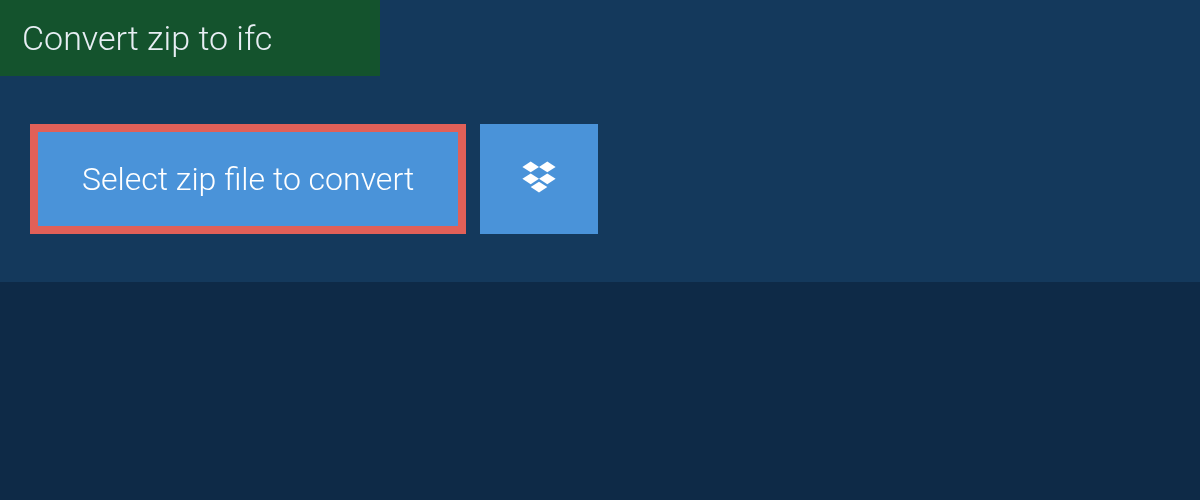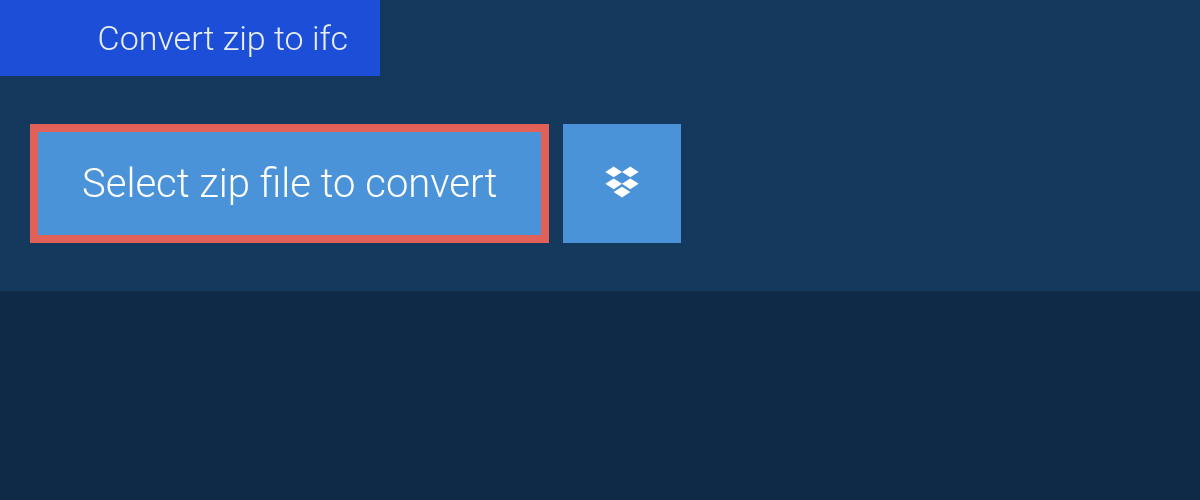--- a/index.html
+++ b/index.html
@@ -15,39 +15,38 @@
       overflow: hidden;
     }
     .panel {
       background: #14395c;
       width: 100%;
     }
     .tab-row {
       display: flex;
     }
     .tab {
-      background: #1d4ed8;
+      background: #14532d;
       color: #e8eef4;
       font-size: 34px;
       font-weight: 300;
       padding: 18px 32px 18px 22px;
       width: 380px;
-      text-align: right;
     }
     .action-row {
       display: flex;
       align-items: stretch;
       padding: 48px 0 48px 30px;
       gap: 14px;
     }
     .select-button {
       background: #4a93d9;
       border: 8px solid #e16058;
       color: #ffffff;
-      font-size: 40px;
+      font-size: 32px;
       font-weight: 300;
       padding: 28px 44px;
       cursor: pointer;
       display: flex;
       align-items: center;
       justify-content: center;
       white-space: nowrap;
     }
     .dropbox-button {
       background: #4a93d9;

